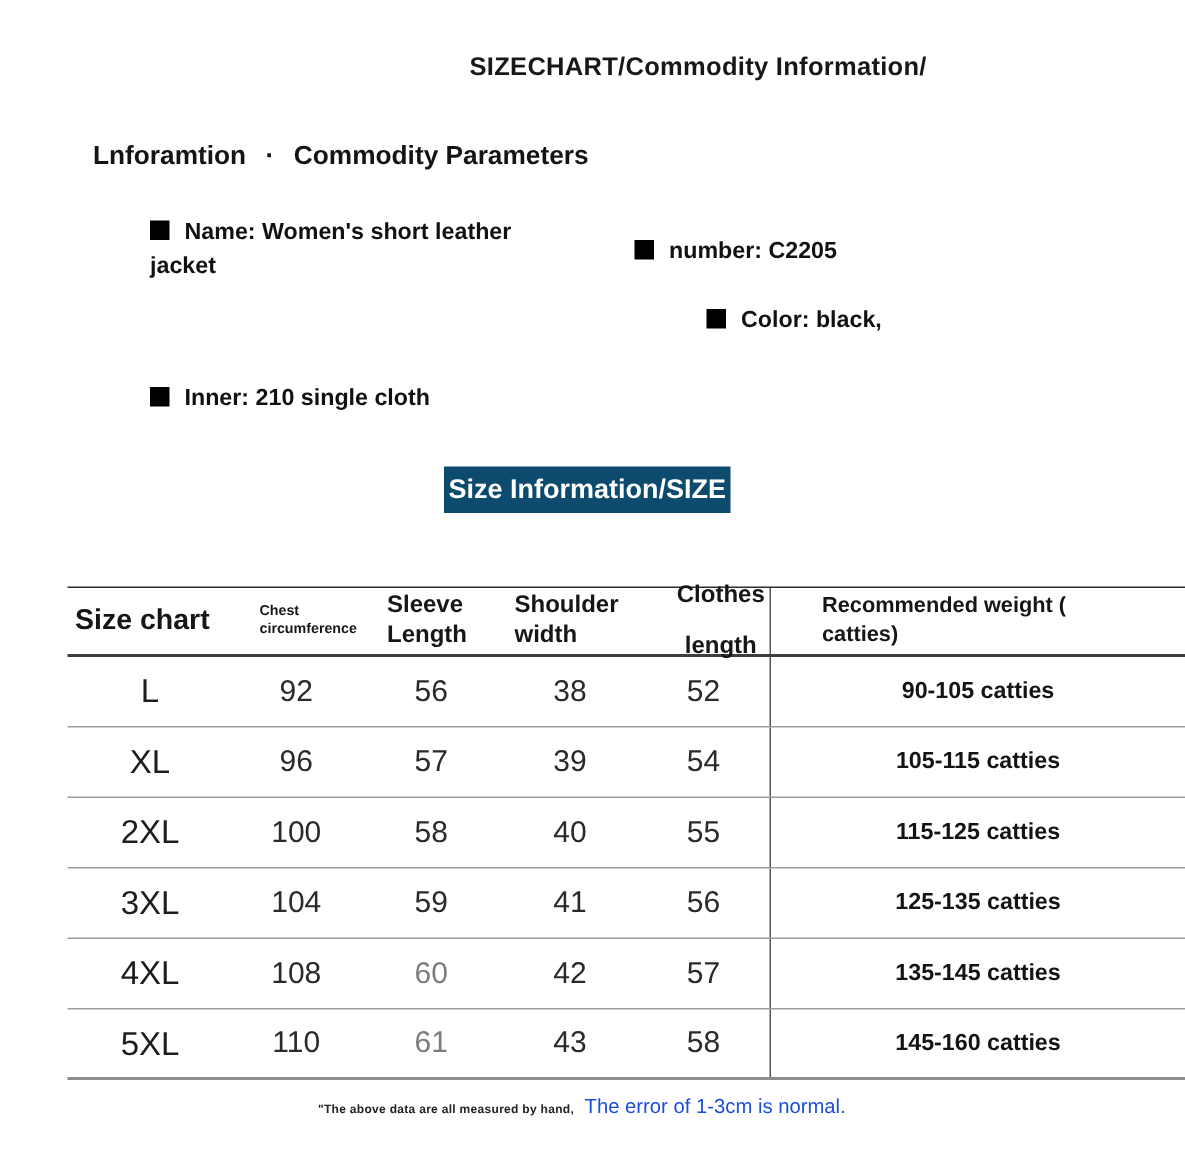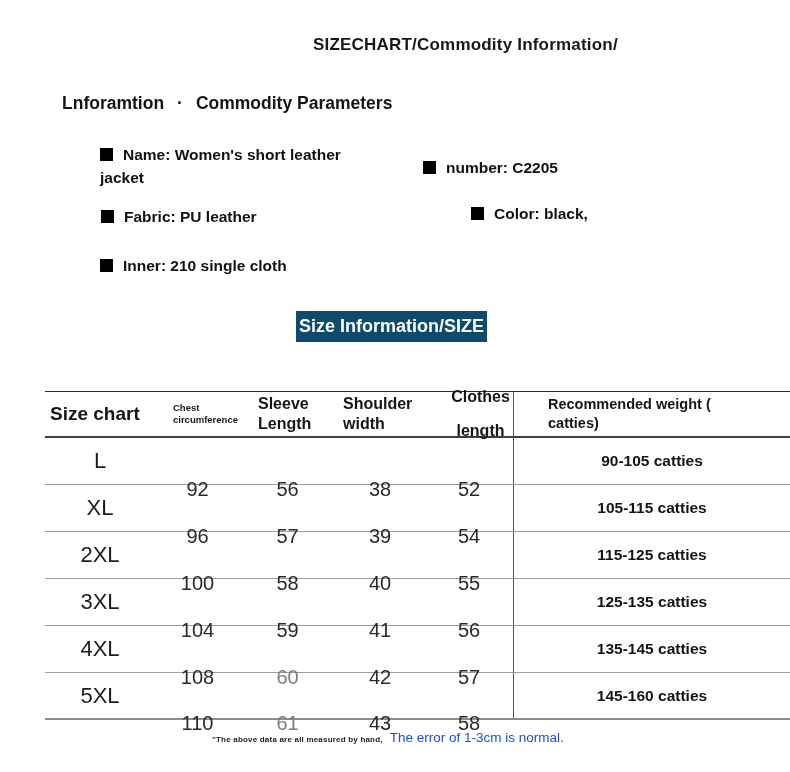--- a/index.html
+++ b/index.html
@@ -63,21 +63,21 @@
   .hcell.c1 span{font-size:9.5px;line-height:12px;}
   .hcell.c2{align-items:flex-start;padding-left:18px;}
   .hcell.c3{align-items:flex-start;padding-left:8px;}
   .hcell.c4{align-items:center;padding-left:23px;gap:14px;}
   .hcell.c2 span,.hcell.c3 span,.hcell.c4 span{font-size:16px;line-height:20px;}
   .hcell.c5{align-items:flex-start;padding-left:34px;}
   .hcell.c5 span{font-size:14.5px;line-height:19px;}
 
   .cell{align-items:center;}
   .cell.size{font-size:22px;color:#1d1d1d;}
-  .cell.num{font-size:20px;color:#2a2a2a;margin-top:28px;}
+  .cell.num{font-size:20px;color:#2a2a2a;}
   .cell.num.muted{color:#7d7d7d;}
   .cell.weight{font-size:15.5px;font-weight:700;color:#141414;}
 
   .footer{
     position:absolute;left:212px;top:730px;display:flex;align-items:baseline;gap:7px;
     white-space:nowrap;
   }
   .footer .small{font-size:8px;font-weight:700;color:#222;letter-spacing:.2px;}
   .footer .large{font-size:13.5px;font-weight:400;color:#1d4ed8;}
 </style>
@@ -90,23 +90,20 @@
 
   <div class="section-heading">
     <span>Lnforamtion</span><span class="sep">·</span><span>Commodity Parameters</span>
   </div>
 
   <div class="param" id="p-name">
     <span class="bullet"></span><span>Name: Women's short leather jacket</span>
   </div>
   <div class="param" id="p-number">
     <span class="bullet"></span><span>number: C2205</span>
-  </div>
-  <div class="param" id="p-fabric">
-    <span class="bullet"></span><span>Fabric: PU leather</span>
   </div>
   <div class="param" id="p-color">
     <span class="bullet"></span><span>Color: black,</span>
   </div>
   <div class="param" id="p-inner">
     <span class="bullet"></span><span>Inner: 210 single cloth</span>
   </div>
 
   <div class="size-banner">Size Information/SIZE</div>
 

